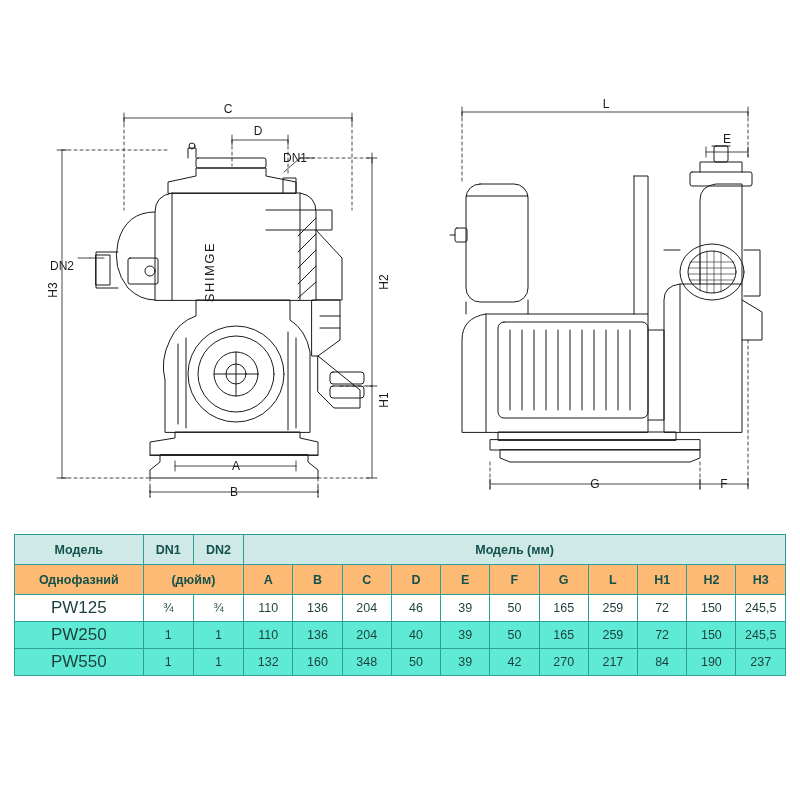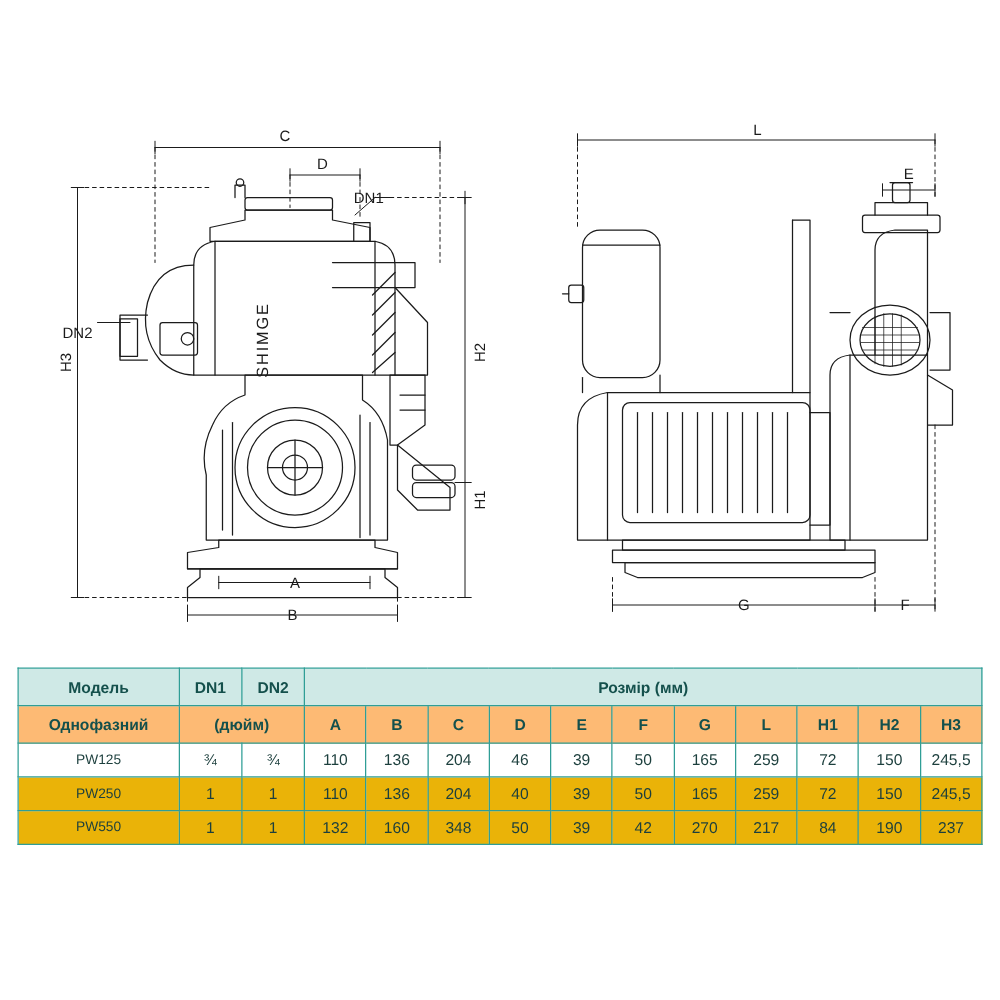--- a/index.html
+++ b/index.html
@@ -60,24 +60,24 @@
     background: #cfe9e6;
     color: #14504c;
     font-weight: bold;
     height: 29px;
     font-size: 12.5px;
   }
   table.spec thead th.sub {
     background: #fdba74;
   }
   table.spec tbody tr.alt td {
-    background: #eab308;
+    background: #5eead4;
   }
   table.spec tbody td.model {
-    font-size: 11px;
+    font-size: 17px;
   }
   .col-model { width: 128px; }
   .col-dn { width: 50px; }
   .col-dim { width: 49px; }
 </style>
 </head>
 <body>
 
 <div id="page">
 
@@ -306,21 +306,21 @@
           <col class="col-dim">
         <col class="col-dim">
           <col class="col-dim">
           <col class="col-dim">
       </colgroup>
       <thead>
         <tr>
           <th rowspan="1">Модель</th>
           <th>DN1</th>
           <th>DN2</th>
-          <th colspan="11">Розмір (мм)</th>
+          <th colspan="11">Модель (мм)</th>
         </tr>
         <tr>
           <th class="sub">Однофазний</th>
           <th class="sub" colspan="2">(дюйм)</th>
           <th class="sub">A</th>
           <th class="sub">B</th>
           <th class="sub">C</th>
           <th class="sub">D</th>
           <th class="sub">E</th>
           <th class="sub">F</th>

